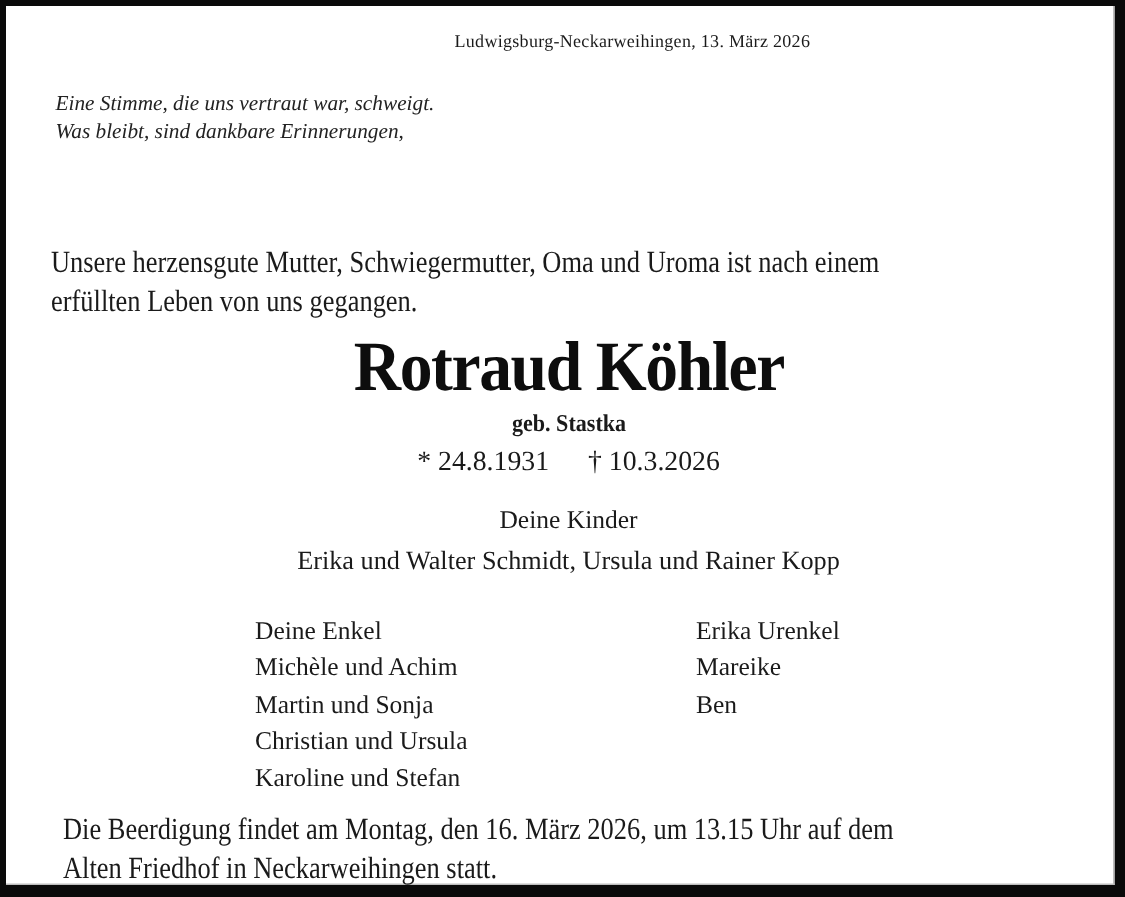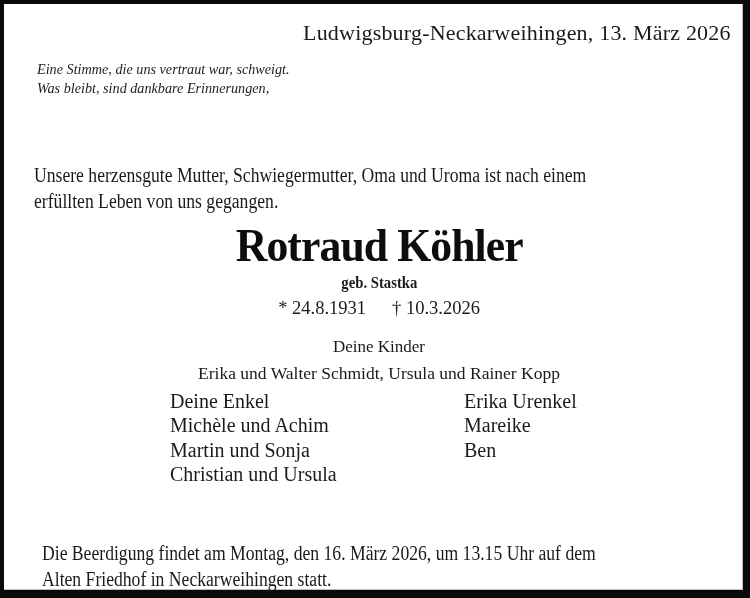--- a/index.html
+++ b/index.html
@@ -26,21 +26,21 @@
       left: 4px; top: 4px;
       width: 738px; height: 585px;
       background: #ffffff;
       border-right: 1px solid #bdbdbd;
       border-bottom: 1px solid #bdbdbd;
     }
     .abs { position: absolute; white-space: nowrap; }
 
     .place-date {
       left: 299px; top: 16px;
-      font-size: 22px;
+      font-size: 12px;
       letter-spacing: 0.2px;
     }
     .poem {
       left: 33px; top: 44px;
       font-style: italic;
       font-size: 14.2px;
       line-height: 19.2px;
       color: #222;
       margin-top: 12px;
     }
@@ -86,22 +86,22 @@
       text-align: center;
       font-size: 17px;
     }
     .children-names {
       left: 0; width: 750px; top: 359px;
       text-align: center;
       font-size: 17.5px;
     }
 
     .col {
-      top: 385px;
-      font-size: 20px;
+      top: 405px;
+      font-size: 17px;
       line-height: 24.4px;
     }
     .col div { white-space: nowrap; }
     .col-left { left: 166px; }
     .col-right { left: 460px; }
 
     .funeral {
       left: 38px; top: 536px;
       font-size: 20.5px;
       line-height: 26px;
@@ -143,20 +143,21 @@
   </div>
 
   <div class="abs children-title">Deine Kinder</div>
   <div class="abs children-names">Erika und Walter Schmidt, Ursula und Rainer Kopp</div>
 
   <div class="abs col col-left">
     <div>Deine Enkel</div>
     <div>Michèle und Achim</div>
     <div>Martin und Sonja</div>
     <div>Christian und Ursula</div>
+    <div>Karoline und Stefan</div>
   </div>
 
   <div class="abs col col-right">
     <div>Erika Urenkel</div>
     <div>Mareike</div>
     <div>Ben</div>
   </div>
 
   <div class="abs funeral">
     <div>Die Beerdigung findet am Montag, den 16. März 2026, um 13.15 Uhr auf dem</div>

